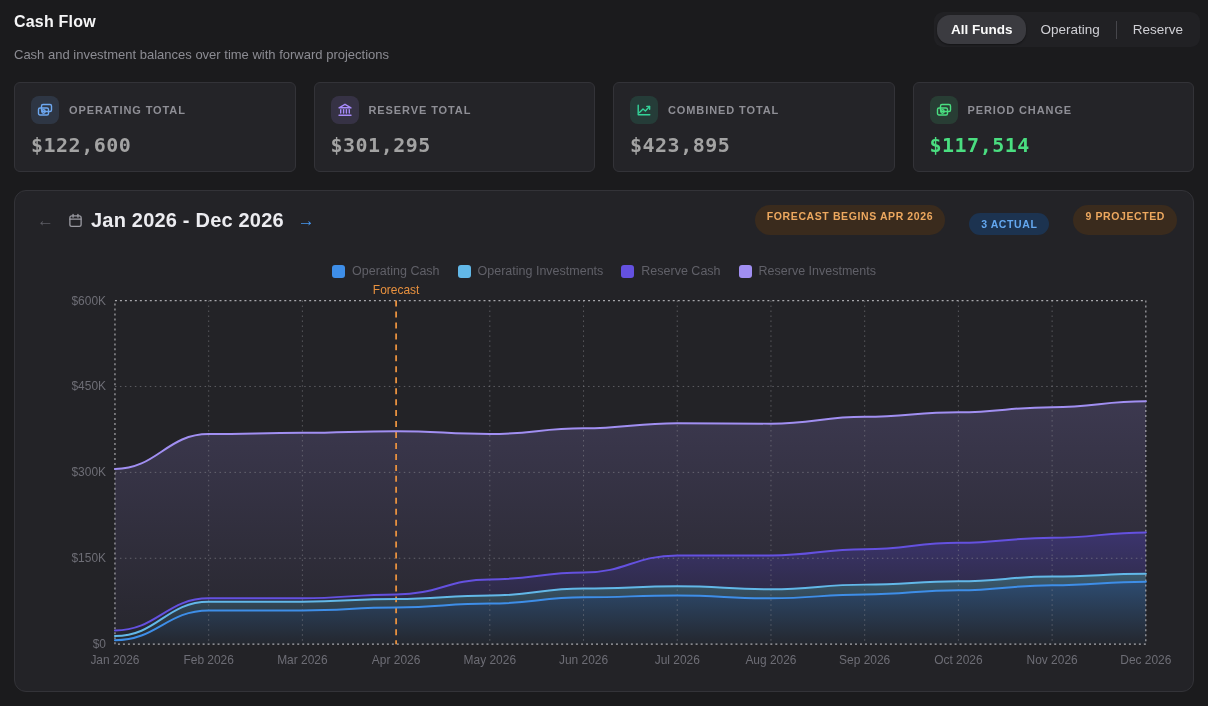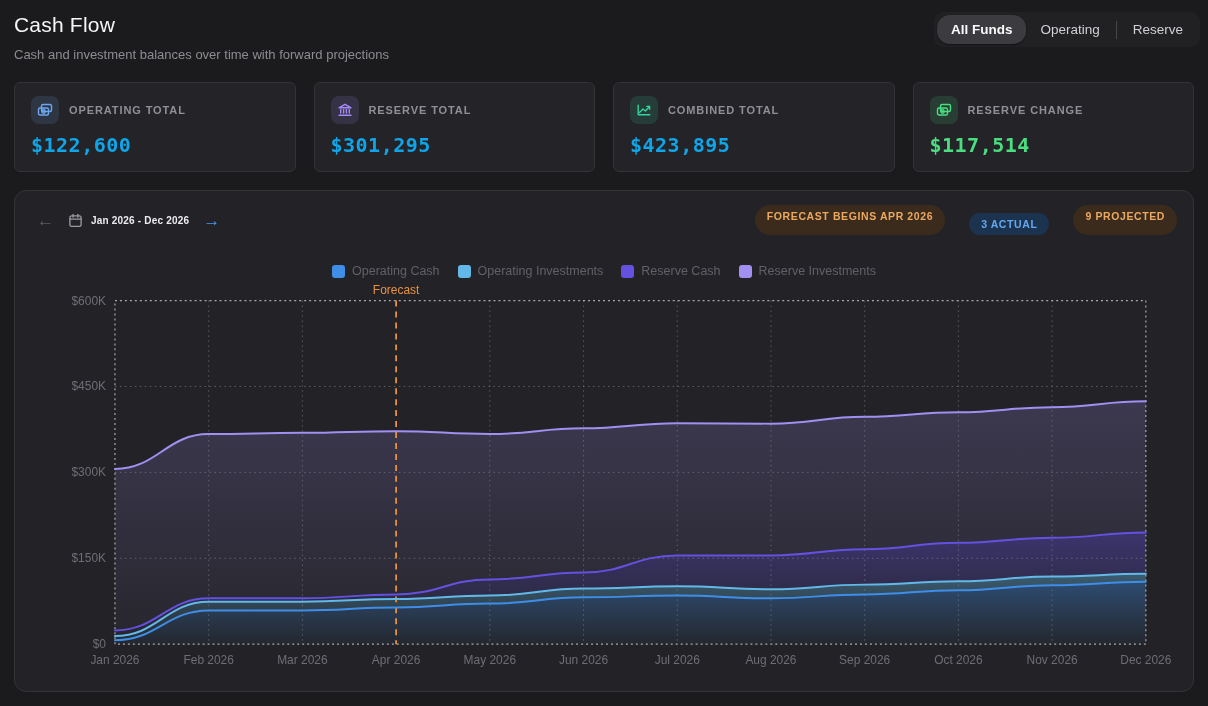--- a/index.html
+++ b/index.html
@@ -1,42 +1,42 @@
 <!DOCTYPE html>
 <html><head>
 <meta charset="utf-8">
 <style>
   * { margin:0; padding:0; box-sizing:border-box; }
   html,body {
     width:1208px; height:706px; background:#1b1b1d;
     font-family:"Liberation Sans", sans-serif; color:#f2f2f4;
     overflow:hidden; position:relative;
   }
-  .page-title { position:absolute; top:13px; left:14px; font-size:21px; font-weight:400; letter-spacing:.2px; color:#f5f5f6; }
+  .page-title { position:absolute; top:13px; left:14px; font-size:16px; font-weight:700; letter-spacing:.2px; color:#f5f5f6; }
   .page-subtitle { position:absolute; top:47px; left:14px; font-size:13px; color:#8c8c93; }
 
   .segmented { position:absolute; top:12px; right:8px; display:flex; align-items:center; background:#212124; border-radius:9px; padding:3px; }
   .seg-btn { border:none; background:transparent; color:#cfcfd4; font-size:13.5px; font-family:inherit; padding:7px 14px; border-radius:13px; cursor:pointer; white-space:nowrap; }
   .seg-btn.active { background:#3b3b40; color:#fafafa; font-weight:600; box-shadow:0 1px 2px rgba(0,0,0,.45); }
   .seg-divider { width:1px; height:18px; background:#46464b; margin:0 2px; }
 
   .cards { position:absolute; top:82px; left:14px; width:1180px; display:grid; grid-template-columns:repeat(4,1fr); gap:18px; }
   .card { height:90px; background:#242428; border:1px solid #333338; border-radius:6px; padding:13px 16px; }
   .card-top { display:flex; align-items:center; gap:10px; }
   .icon-box { width:28px; height:28px; border-radius:8px; display:flex; align-items:center; justify-content:center; flex:0 0 auto; }
   .card-label { font-size:11px; font-weight:700; letter-spacing:.9px; color:#8f8f96; }
-  .card-value { margin-top:9px; font-family:"DejaVu Sans Mono", monospace; font-size:20px; font-weight:700; color:#0ea5e9; letter-spacing:.5px; }
+  .card-value { margin-top:9px; font-family:"DejaVu Sans Mono", monospace; font-size:20px; font-weight:700; color:#a3a3a3; letter-spacing:.5px; }
 
   .panel { position:absolute; top:190px; left:14px; width:1180px; height:502px; background:#232327; border:1px solid #333338; border-radius:12px; }
   .panel-header { position:absolute; top:14px; left:20px; right:16px; display:flex; align-items:center; justify-content:space-between; z-index:2; }
   .date-nav { display:flex; align-items:center; gap:12px; }
   .nav-arrow { background:none; border:none; font-size:17px; line-height:1; cursor:pointer; font-family:inherit; padding:2px; }
   .nav-prev { color:#5d5d64; }
   .nav-next { color:#4596f0; }
-  .date-range { font-size:10px; font-weight:700; color:#ececf0; letter-spacing:.2px; }
+  .date-range { font-size:20px; font-weight:700; color:#ececf0; letter-spacing:.2px; }
   .cal { display:flex; align-items:center; margin-right:-4px; }
   .badges { display:flex; gap:24px; }
   .badge { font-size:10.5px; font-weight:700; letter-spacing:.6px; padding:5px 12px; border-radius:999px; white-space:nowrap; }
 
   .legend { position:absolute; top:73px; left:0; width:100%; display:flex; justify-content:center; gap:18px; z-index:2; }
   .legend-item { display:flex; align-items:center; gap:7px; }
   .legend-swatch { width:13px; height:13px; border-radius:3px; display:inline-block; }
   .legend-label { font-size:12.5px; color:#606068; }
 
   svg.plot { position:absolute; inset:0; width:100%; height:100%; }
@@ -103,21 +103,21 @@
 
   <div class="card">
     <div class="card-top">
       <span class="icon-box" style="color: rgb(74, 222, 128); background: rgba(74, 222, 128, 0.14);">
         <svg width="16" height="16" viewBox="0 0 16 16" fill="none" stroke="currentColor" stroke-width="1.4" stroke-linejoin="round">
           <rect x="4.5" y="2.5" width="10" height="7" rx="1.5"></rect>
           <rect x="1.5" y="6" width="10" height="7" rx="1.5"></rect>
           <circle cx="6.5" cy="9.5" r="1.7"></circle>
         </svg>
       </span>
-      <span class="card-label">RESERVE CHANGE</span>
+      <span class="card-label">PERIOD CHANGE</span>
     </div>
     <div class="card-value" style="color: rgb(74, 222, 128);">$117,514</div>
   </div>
 
 </section>
 
 <section class="panel">
 
   <div class="panel-header">
     <div class="date-nav">

